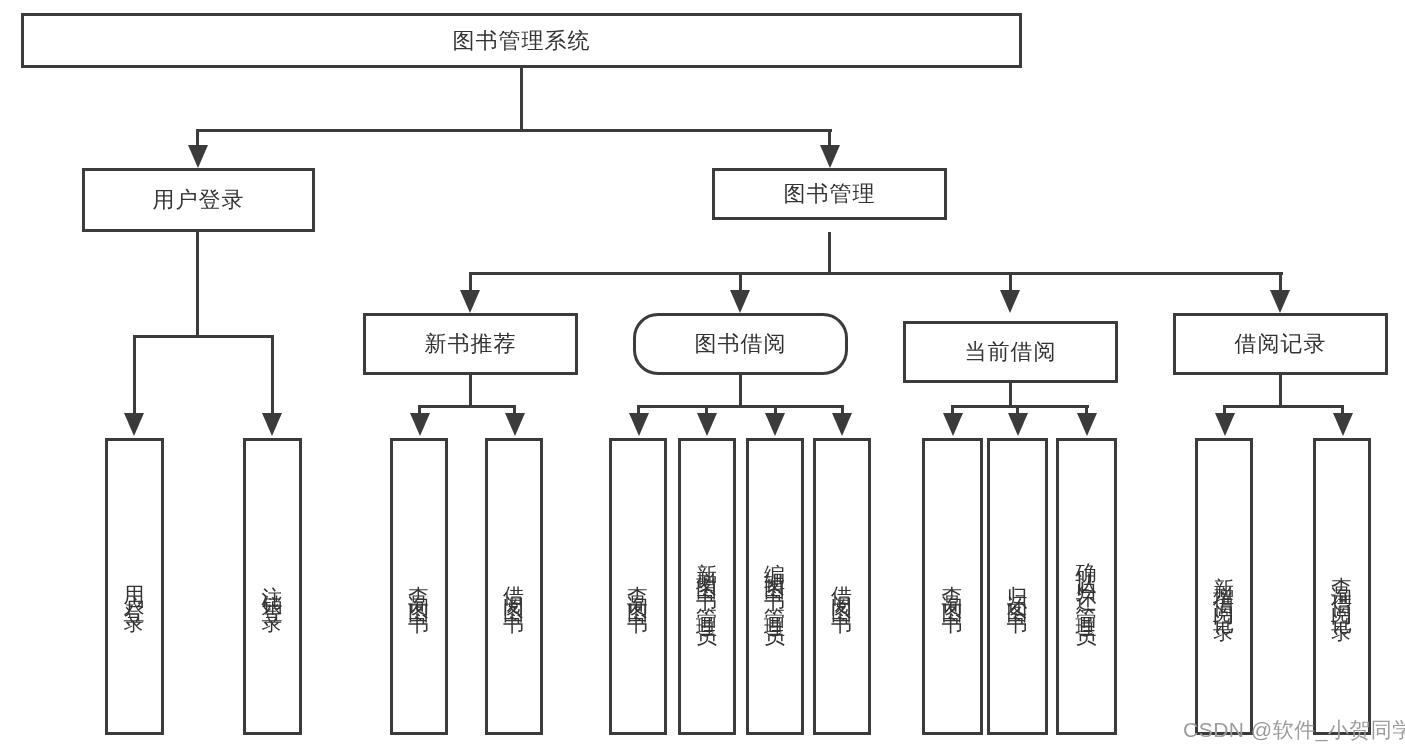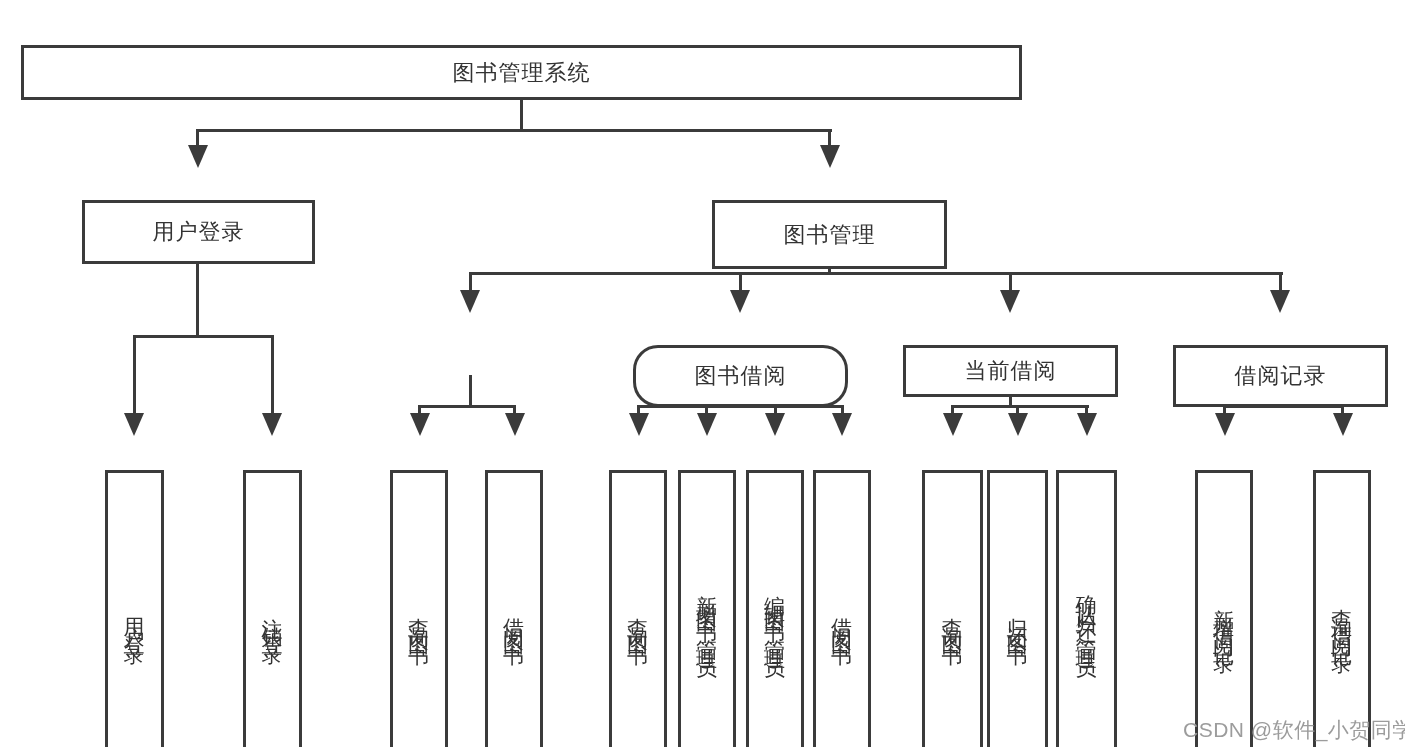--- a/index.html
+++ b/index.html
@@ -9,21 +9,21 @@
   }
   html,body{margin:0;padding:0;background:#ffffff;}
   body{font-family:"Liberation Sans","DejaVu Sans",sans-serif;}
   .stage{
     position:relative;width:1405px;height:747px;background:#ffffff;overflow:hidden;
   }
   .box{
     position:absolute;box-sizing:border-box;border:3px solid var(--line);
     background:#ffffff;color:var(--text);
     display:flex;align-items:center;justify-content:center;
-    font-size:22px;letter-spacing:1px;line-height:1;z-index:2;margin-top:32px;
+    font-size:22px;letter-spacing:1px;line-height:1;z-index:2;
   }
   .leaf{font-size:21px;}
   .leaf .vt{
     writing-mode:vertical-rl;text-orientation:mixed;
     letter-spacing:9px;line-height:1;
   }
   .vline,.hline{position:absolute;background:var(--line);z-index:1;}
   .ah{
     position:absolute;width:0;height:0;z-index:1;
     border-left:10px solid transparent;border-right:10px solid transparent;
@@ -35,24 +35,25 @@
   }
 </style>
 </head>
 <body>
 
 <div class="stage">
 
   <div class="box" style="left:21px;top:13px;width:1001px;height:55px;">图书管理系统</div>
 
   <div class="box" style="left:82px;top:168px;width:233px;height:64px;">用户登录</div>
-  <div class="box" style="left:712px;top:168px;width:235px;height:69px;">图书管理</div>
+  <div class="box" style="left:712px;top:168px;width:235px;height:52px;">图书管理</div>
 
+  <div class="box" style="left:363px;top:313px;width:215px;height:62px;">新书推荐</div>
   <div class="box" style="left:633px;top:313px;width:215px;height:62px;border-radius:25px;">图书借阅</div>
-  <div class="box" style="left:903px;top:313px;width:215px;height:52px;">当前借阅</div>
+  <div class="box" style="left:903px;top:321px;width:215px;height:62px;">当前借阅</div>
   <div class="box" style="left:1173px;top:313px;width:215px;height:62px;">借阅记录</div>
 
   <div class="box leaf" style="left:105px;top:438px;width:59px;height:297px;">
     <span class="vt">用户登录</span>
   </div>
   <div class="box leaf" style="left:243px;top:438px;width:59px;height:297px;">
     <span class="vt">注销登录</span>
   </div>
 
   <div class="box leaf" style="left:390px;top:438px;width:58px;height:297px;">

